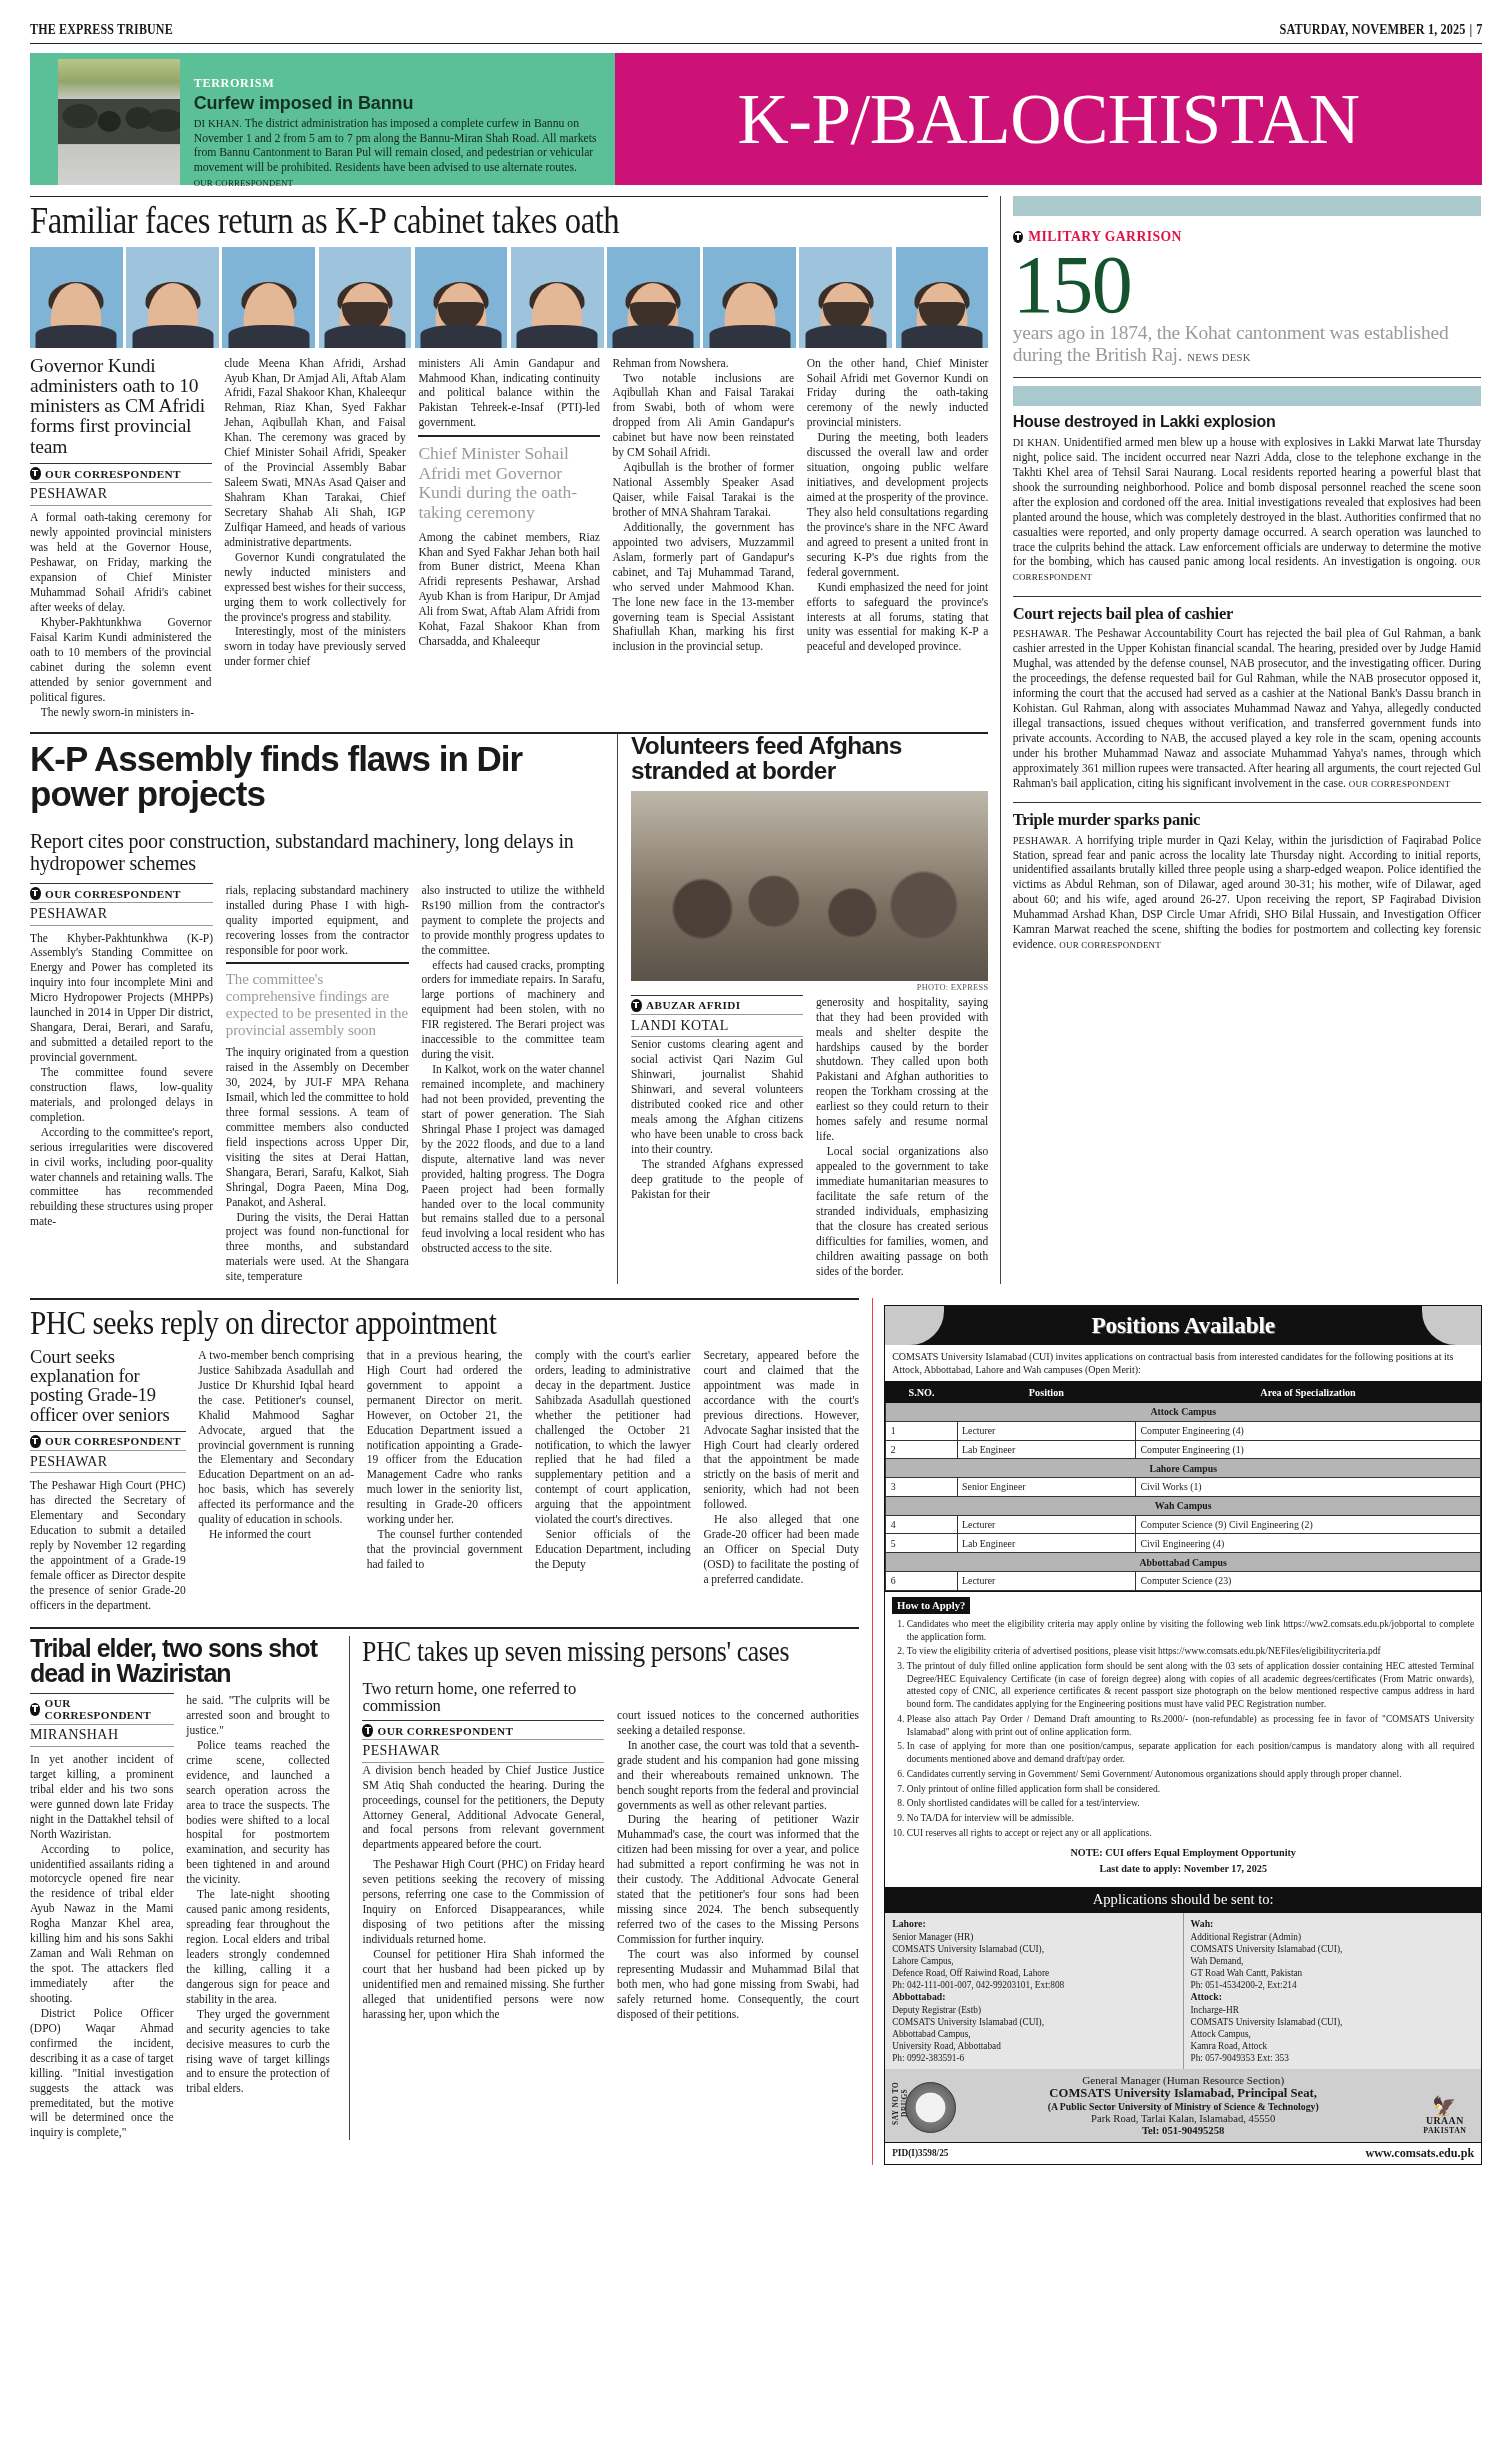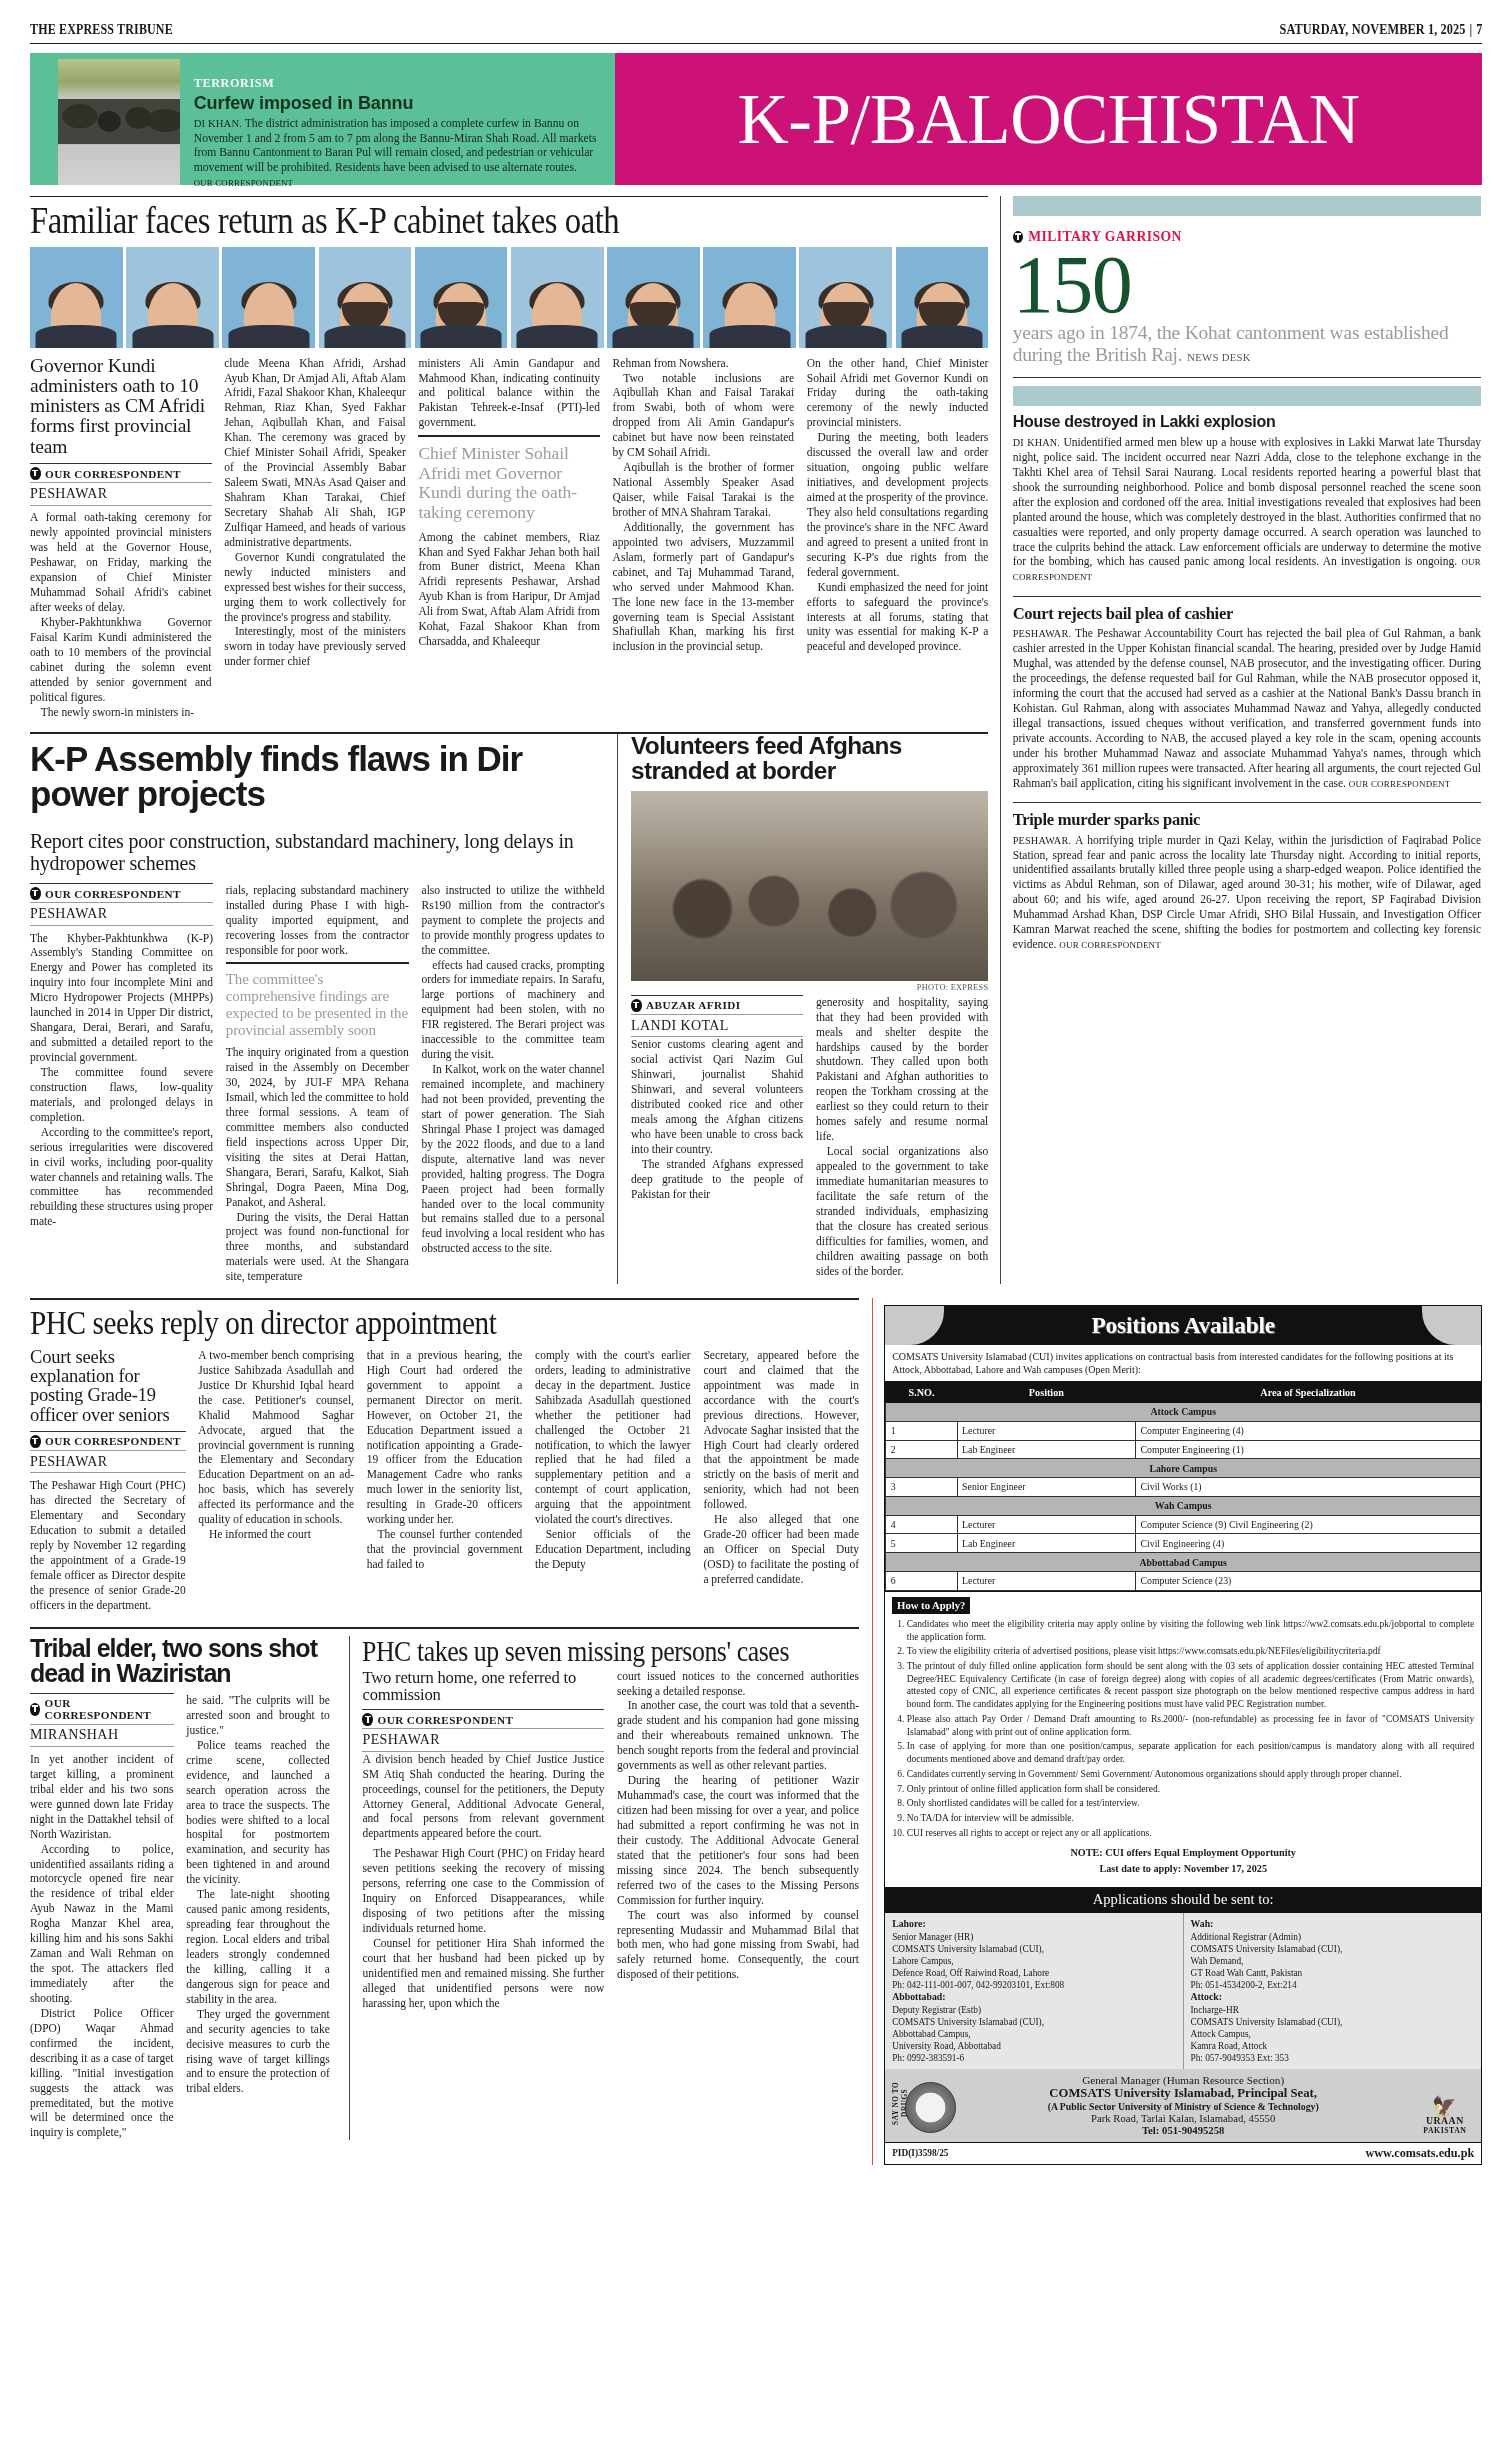--- a/index.html
+++ b/index.html
@@ -433,21 +433,21 @@
                 <p class="body">he said. "The culprits will be arrested soon and brought to justice."</p>
                 <p class="body">Police teams reached the crime scene, collected evidence, and launched a search operation across the area to trace the suspects. The bodies were shifted to a local hospital for postmortem examination, and security has been tightened in and around the vicinity.</p>
                 <p class="body">The late-night shooting caused panic among residents, spreading fear throughout the region. Local elders and tribal leaders strongly condemned the killing, calling it a dangerous sign for peace and stability in the area.</p>
                 <p class="body">They urged the government and security agencies to take decisive measures to curb the rising wave of target killings and to ensure the protection of tribal elders.</p>
               </div>
             </div>
           </div>
 
           <div style="flex:1; border-left:1px solid #444; padding-left:12.7px;">
             <h1 class="lead" style="font-size:30px; margin-top:0;">PHC takes up seven missing persons' cases</h1>
-            <div class="cols3" style="margin-top:3px;">
+            <div class="cols3" style="margin-top:14px;align-items:flex-end;">
               <div class="col">
                 <h2 class="sub" style="font-size:16.6px">Two return home, one referred to commission</h2>
                 <div class="byline">
                   <span class="tlogo"></span>
                   <span class="byname">OUR CORRESPONDENT</span>
                 </div>
                 <div class="dateline">PESHAWAR</div>
                 <p class="body">A division bench headed by Chief Justice Justice SM Atiq Shah conducted the hearing. During the proceedings, counsel for the petitioners, the Deputy Attorney General, Additional Advocate General, and focal persons from relevant government departments appeared before the court.</p>
                 <p class="body" style="margin-top:4.9px">The Peshawar High Court (PHC) on Friday heard seven petitions seeking the recovery of missing persons, referring one case to the Commission of Inquiry on Enforced Disappearances, while disposing of two petitions after the missing individuals returned home.</p>
                 <p class="body">Counsel for petitioner Hira Shah informed the court that her husband had been picked up by unidentified men and remained missing. She further alleged that unidentified persons were now harassing her, upon which the</p>

